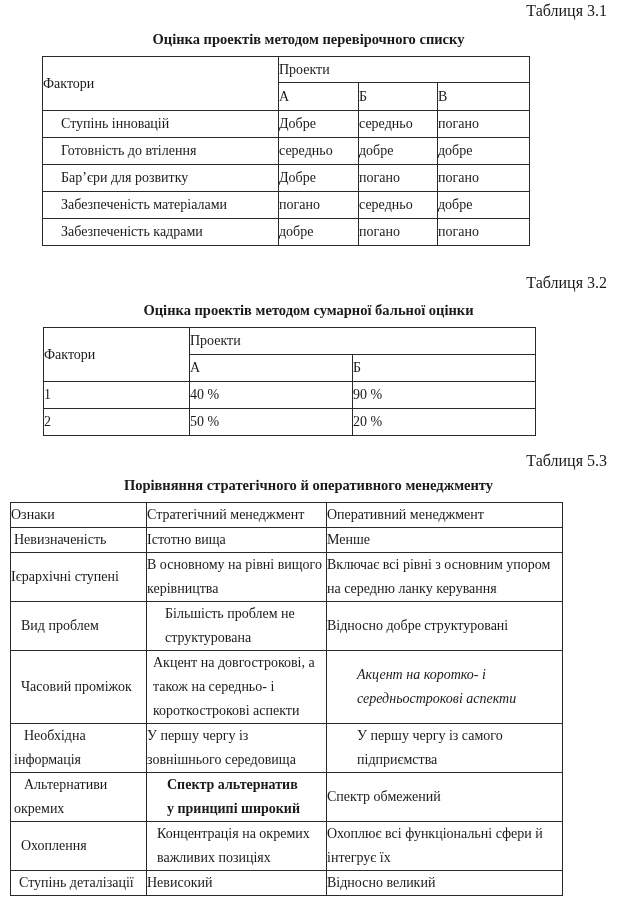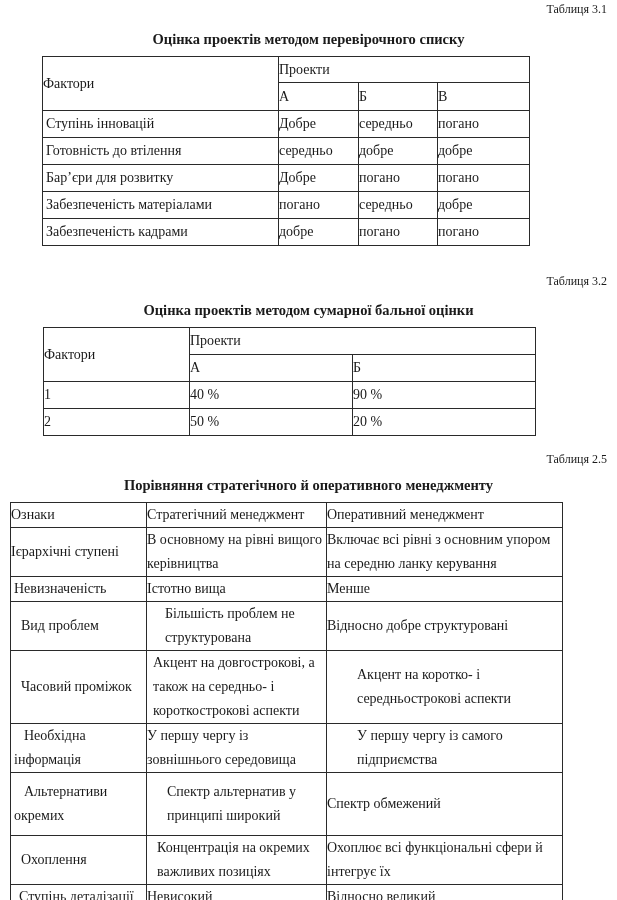--- a/index.html
+++ b/index.html
@@ -1,24 +1,24 @@
 <!DOCTYPE html>
 <html><head>
 <meta charset="utf-8">
 <style>
   html, body { margin:0; padding:0; background:#fff; }
   body { width:617px; height:900px; position:relative; overflow:hidden;
          font-family:"Liberation Serif", serif; color:#1a1a1a; }
   .abs { position:absolute; }
-  .tlabel { font-size:12px; right:10px; }
+  .tlabel { font-size:16px; right:10px; }
   .ttitle { font-size:14.5px; font-weight:bold; left:0; width:617px; text-align:center; }
   table { position:absolute; border-collapse:collapse; table-layout:fixed; font-size:14px; }
   td { border:1.3px solid #2a2a2a; padding:0; vertical-align:middle; line-height:18px; }
   .c { text-align:left; }
-  .l { text-align:left; padding-left:3px; }
+  .l { text-align:left; padding-left:18px; }
   .t3 td { line-height:24px; }
   .t3 td.l { padding-left:3px; }
 </style>
 </head>
 <body>
 
 <div class="abs tlabel" style="top:2px;">Таблиця 3.1</div>
 <div class="abs ttitle" style="top:31px;">Оцінка проектів методом перевірочного списку</div>
 <table style="left:42px; top:56px; width:487px;">
   <colgroup>
@@ -93,62 +93,62 @@
     <td class="c">90 %</td>
   </tr>
   <tr style="height:27px;">
     <td class="c">2</td>
     <td class="c">50 %</td>
     <td class="c">20 %</td>
   </tr>
 </tbody>
   </table>
 
-<div class="abs tlabel" style="top:452px;">Таблиця 2.5</div>
+<div class="abs tlabel" style="top:452px;">Таблиця 5.3</div>
 <div class="abs ttitle" style="top:477px;">Порівняння стратегічного й оперативного менеджменту</div>
 <table class="t3" style="left:10px; top:502px; width:552px;">
   <colgroup>
       <col style="width:136px">
       <col style="width:180px">
       <col style="width:236px">
     </colgroup>
   <tbody>
       <tr style="height:25px;">
     <td class="c">Ознаки</td>
     <td class="c">Стратегічний менеджмент</td>
     <td class="c">Оперативний менеджмент</td>
   </tr>
+  <tr style="height:25px;">
+    <td class="l">Невизначеність</td>
+    <td class="c">Істотно вища</td>
+    <td class="c">Менше</td>
+  </tr>
   <tr style="height:49px;">
     <td class="c">Ієрархічні ступені</td>
     <td class="c">В основному на рівні вищого керівництва</td>
     <td class="c">Включає всі рівні з основним упором на середню ланку керування</td>
-  </tr>
-  <tr style="height:25px;">
-    <td class="l">Невизначеність</td>
-    <td class="c">Істотно вища</td>
-    <td class="c">Менше</td>
   </tr>
   <tr style="height:47px;">
     <td class="l" style="padding-left:10px;">Вид проблем</td>
     <td class="c" style="padding:0 18px;">Більшість проблем не структурована</td>
     <td class="c">Відносно добре структуровані</td>
   </tr>
   <tr style="height:72px;">
     <td class="l" style="padding-left:10px;">Часовий проміжок</td>
     <td class="c" style="padding:0 6px;">Акцент на довгострокові, а також на середньо- і короткострокові аспекти</td>
-    <td class="c" style="padding:0 30px;">Акцент на коротко- і середньострокові аспекти</td>
+    <td class="c" style="padding:0 30px;font-style:italic;">Акцент на коротко- і середньострокові аспекти</td>
   </tr>
   <tr style="height:49px;">
     <td class="l" style="text-indent:10px;">Необхідна інформація</td>
     <td class="c">У першу чергу із зовнішнього середовища</td>
     <td class="c" style="padding:0 30px;">У першу чергу із самого підприємства</td>
   </tr>
   <tr style="height:49px;">
     <td class="l" style="text-indent:10px;">Альтернативи окремих</td>
-    <td class="c" style="padding:7px 20px;">Спектр альтернатив у принципі широкий</td>
+    <td class="c" style="padding:0 20px;font-weight:bold;">Спектр альтернатив у принципі широкий</td>
     <td class="c">Спектр обмежений</td>
   </tr>
   <tr style="height:49px;">
     <td class="l" style="padding-left:10px;">Охоплення</td>
     <td class="c" style="padding:0 10px;">Концентрація на окремих важливих позиціях</td>
     <td class="c">Охоплює всі функціональні сфери й інтегрує їх</td>
   </tr>
   <tr style="height:25px;">
     <td class="l" style="padding-left:8px;">Ступінь деталізації</td>
     <td class="c">Невисокий</td>

